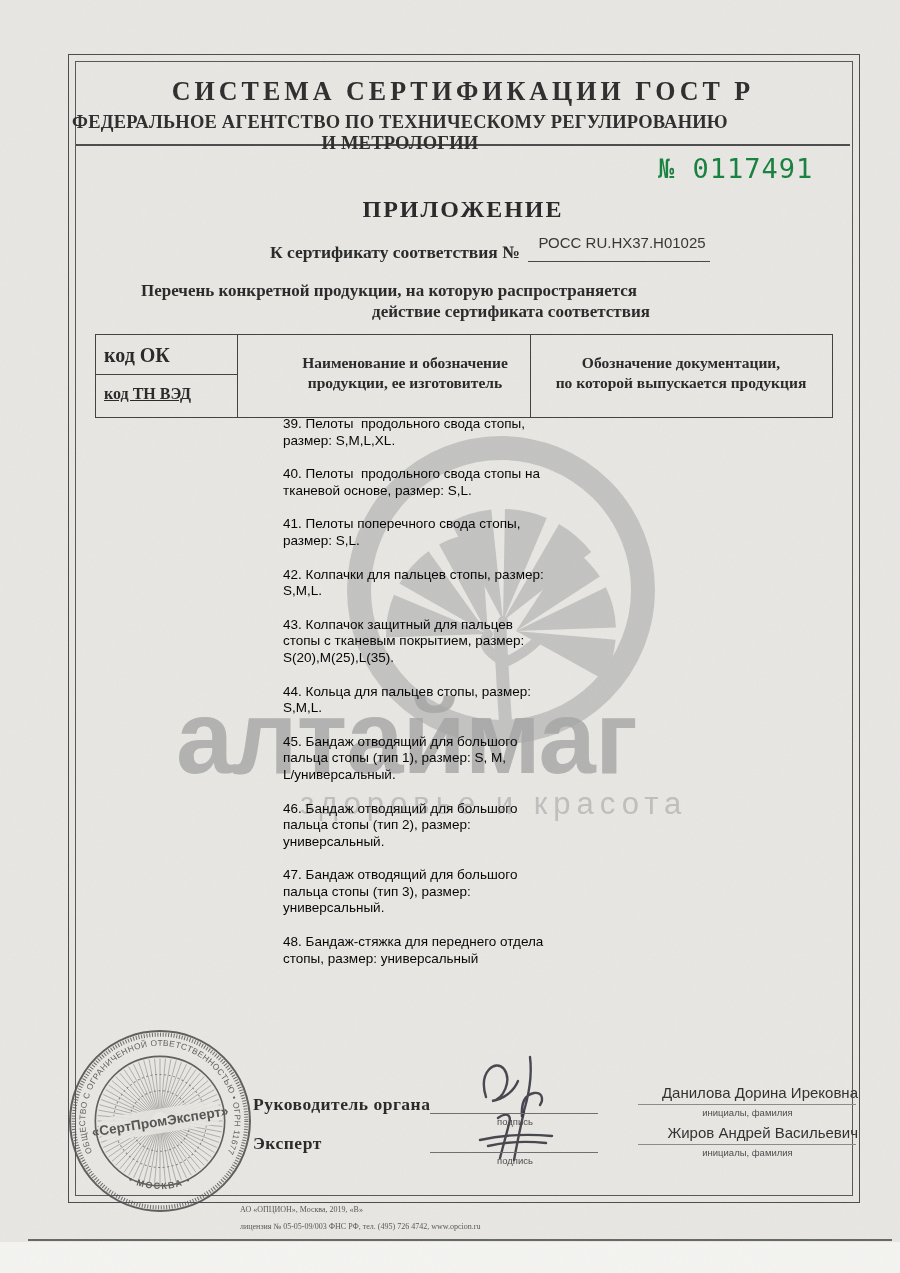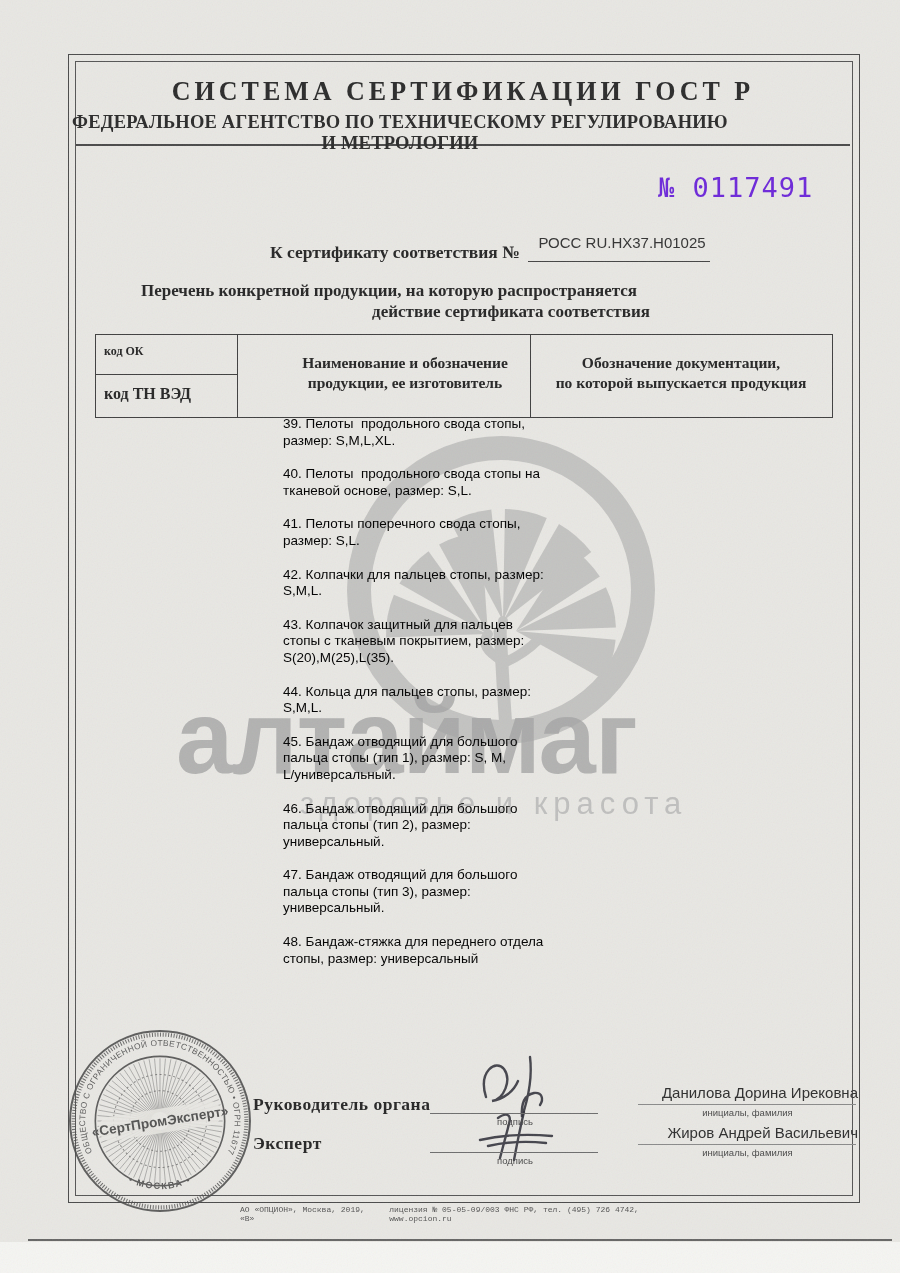--- a/index.html
+++ b/index.html
@@ -12,34 +12,34 @@
   .center{text-align:center;}
   
   .frame-outer{left:68px;top:54px;width:790px;height:1147px;border:1.6px solid #4a4a4a;}
   .frame-inner{left:75px;top:61px;width:776px;height:1133px;border:1px solid #555;}
   .header-rule{left:76px;top:144px;width:774px;height:2px;background:#4a4a4a;}
   .bottom-page-line{left:28px;top:1239px;width:864px;height:2px;background:#4f4f4f;opacity:.85;}
   .page-bottom-edge{left:0;top:1242px;width:900px;height:31px;background:#f5f5f2;}
   
   .system-title{left:68px;top:76px;width:790px;font-weight:bold;font-size:26px;letter-spacing:4px;transform:scaleY(1.08);color:#2b2b2b;}
   .agency{left:68px;top:112px;width:664px;font-weight:bold;font-size:18.5px;letter-spacing:.2px;color:#2b2b2b;}
-  .blank-number{left:658px;top:172px;font-family:"DejaVu Sans Mono", monospace;font-size:27px;letter-spacing:1px;color:#6d28d9;}
+  .blank-number{left:658px;top:153px;font-family:"DejaVu Sans Mono", monospace;font-size:27px;letter-spacing:1px;color:#15803d;}
   .appendix-title{left:68px;top:196px;width:790px;font-weight:bold;font-size:24px;letter-spacing:2px;}
   .cert-label{left:270px;top:242px;font-weight:bold;font-size:17.5px;}
   .cert-value{left:532px;top:234px;width:180px;text-align:center;font-family:"Liberation Sans", sans-serif;font-size:15px;color:#333;}
   .cert-underline{left:528px;top:261px;width:182px;border-top:1.6px solid #444;}
   .scope1{left:68px;top:281px;width:642px;font-weight:bold;font-size:17px;}
   .scope2{left:68px;top:302px;width:886px;font-weight:bold;font-size:17px;}
   
   .table-box{left:95px;top:334px;width:736px;height:82px;border:1.6px solid #3f3f3f;}
   .vline1{left:237px;top:334px;height:83px;border-left:1.6px solid #3f3f3f;}
   .vline2{left:530px;top:334px;height:83px;border-left:1.6px solid #3f3f3f;}
   .hline-col1{left:96px;top:374px;width:141px;border-top:1.4px solid #3f3f3f;}
-  .code-ok{left:104px;top:344px;font-weight:bold;font-size:12px;}
-  .code-tn{left:104px;top:385px;font-weight:bold;font-size:16px;}
+  .code-ok{left:104px;top:344px;font-weight:bold;font-size:20px;}
+  .code-tn{left:104px;top:385px;font-weight:bold;font-size:16px;text-decoration:underline;}
   .col-header{font-weight:bold;font-size:15.5px;line-height:20px;white-space:pre-line;text-align:center;}
   .product-header{left:239px;top:353px;width:332px;}
   .docs-header{left:532px;top:353px;width:298px;text-align:center;}
   
   .product-list{left:283px;top:416px;width:280px;font-family:"Liberation Sans", sans-serif;font-size:13.5px;line-height:16.6px;color:#000000;}
   .product-list .item{white-space:pre-wrap;margin-bottom:17px;}
   
   .logo-wm{left:338px;top:428px;width:330px;height:330px;opacity:.5;}
   .brand-wm{left:176px;top:688px;width:560px;font-family:"Liberation Sans", sans-serif;font-weight:bold;font-size:103px;letter-spacing:-1px;color:#a5a5a5;opacity:.8;line-height:100px;}
   .tagline-wm{left:300px;top:786px;font-family:"Liberation Sans", sans-serif;font-size:31px;letter-spacing:6px;color:#b2b2b2;opacity:.75;}
@@ -57,21 +57,21 @@
   .nameline1{left:638px;top:1104px;width:218px;border-top:1.2px solid #8a8a8a;}
   .nameline2{left:638px;top:1144px;width:218px;border-top:1.2px solid #8a8a8a;}
   .namecap1{left:660px;top:1107px;width:175px;}
   .namecap2{left:660px;top:1147px;width:175px;}
   .sig-svg1{left:452px;top:1053px;width:130px;height:66px;}
   .sig-svg2{left:468px;top:1108px;width:96px;height:54px;}
   
   .stamp{left:64px;top:1025px;width:192px;height:192px;opacity:.88;}
   
   .imprint{left:240px;top:1205px;width:460px;display:flex;justify-content:center;gap:8px;
-    font-family:Liberation Mono, monospace;font-size:8px;color:#555;}
+    font-family:Liberation Serif, serif;font-size:8px;color:#555;flex-direction:column;}
   
   .noise{left:0;top:0;pointer-events:none;opacity:.07;}
 </style>
 </head>
 <body>
 
 <div class="page">
 
   <svg class="abs logo-wm" viewBox="0 0 330 330">
     <g id="logo-g" fill="none" stroke="#a0a0a0">
@@ -96,20 +96,21 @@
   <div class="abs tagline-wm">здоровье и красота</div>
   <div class="abs brand-wm">алтаймаг</div>
 
   <div class="abs frame-outer"></div>
   <div class="abs frame-inner"></div>
   <div class="abs header-rule"></div>
 
   <div class="abs system-title center">СИСТЕМА СЕРТИФИКАЦИИ ГОСТ Р</div>
   <div class="abs agency center">ФЕДЕРАЛЬНОЕ АГЕНТСТВО ПО ТЕХНИЧЕСКОМУ РЕГУЛИРОВАНИЮ И МЕТРОЛОГИИ</div>
   <div class="abs blank-number">№ 0117491</div>
+  <div class="abs appendix-title center">ПРИЛОЖЕНИЕ</div>
 
   <div class="abs cert-label">К сертификату соответствия №</div>
   <div class="abs cert-value">РОСС RU.HX37.H01025</div>
   <div class="abs cert-underline"></div>
 
   <div class="abs scope1 center">Перечень конкретной продукции,  на которую распространяется</div>
   <div class="abs scope2 center">действие сертификата соответствия</div>
 
   <div class="abs table-box"></div>
   <div class="abs vline1"></div>

